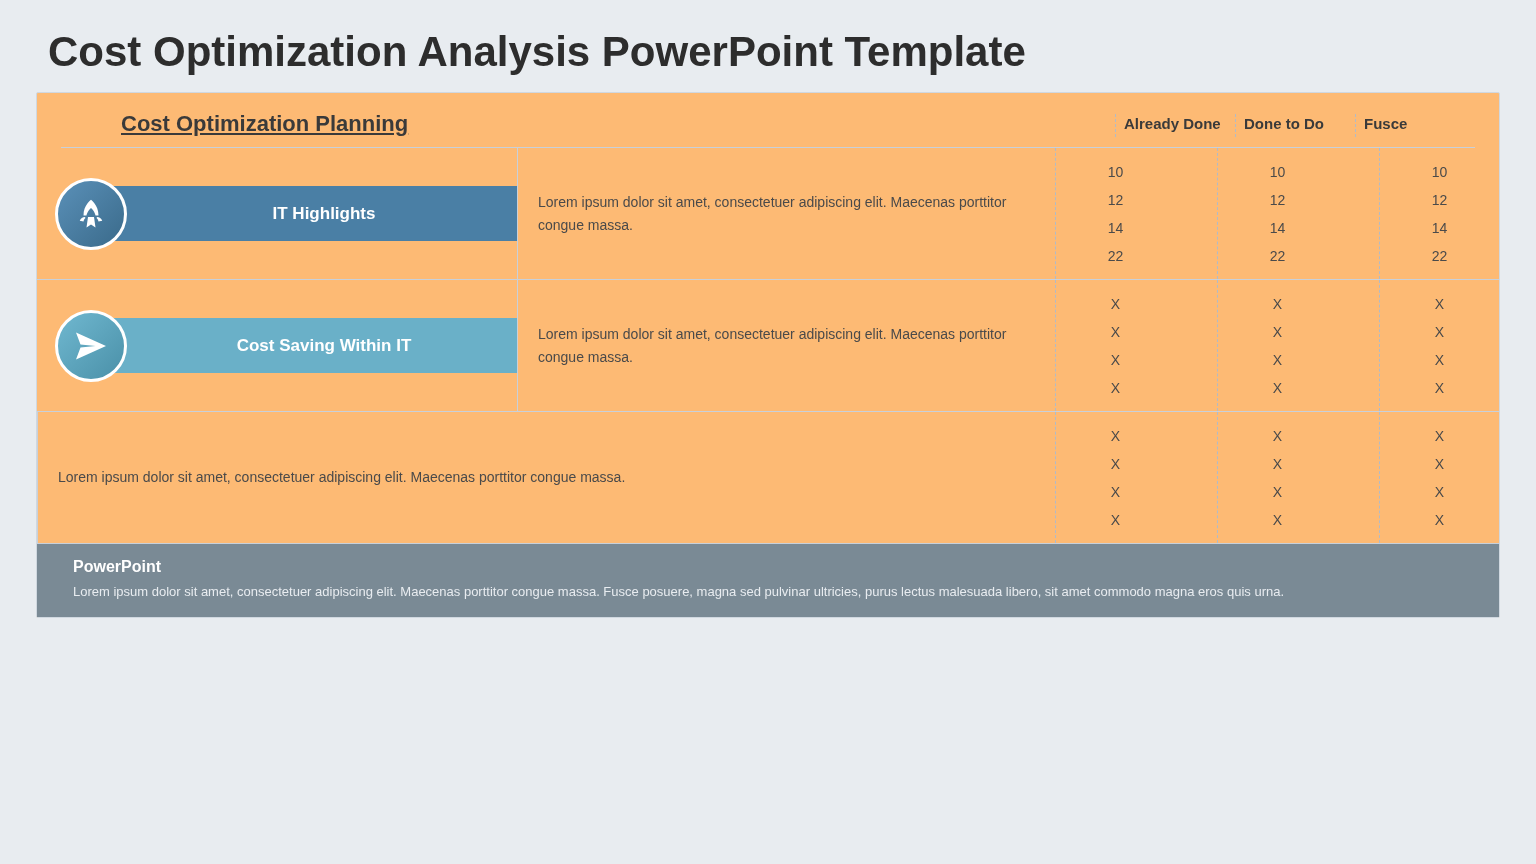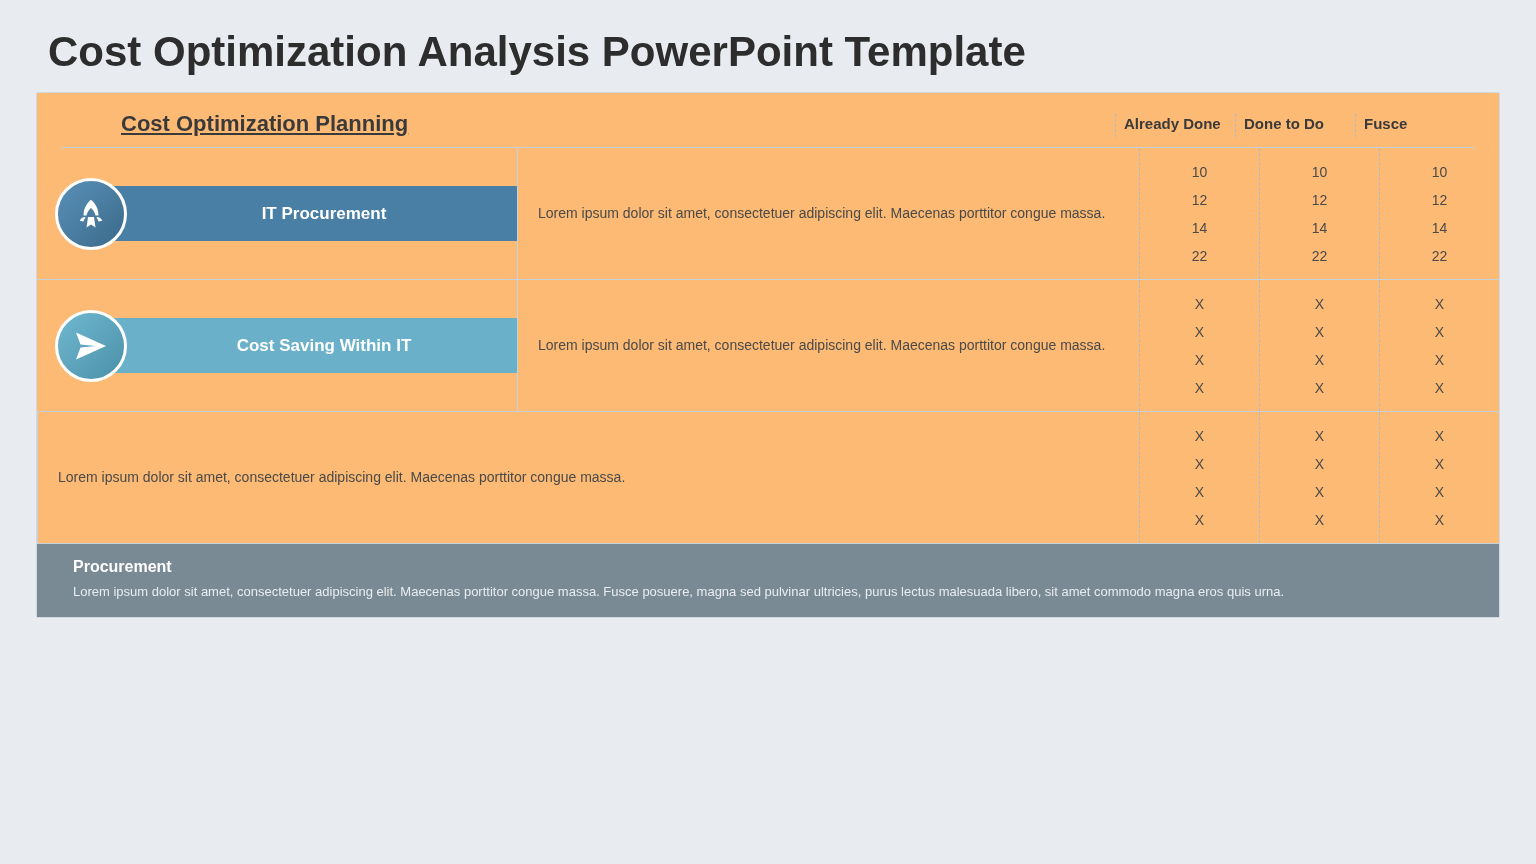--- a/index.html
+++ b/index.html
@@ -131,20 +131,21 @@
       align-items: center;
       padding: 12px 20px;
       font-size: 14px;
       color: #4a4a4a;
       line-height: 1.6;
       border-left: 1px solid #c8d0da;
     }
 
     .data-cols {
       display: flex;
+      gap: 42px;
     }
 
     .data-col {
       width: 120px;
       display: flex;
       flex-direction: column;
       align-items: center;
       justify-content: center;
       border-left: 1px dashed #b0bbc8;
       font-size: 14px;
@@ -200,21 +201,21 @@
 
   <div class="content-area">
 
     <div class="category-row row-it">
       <div class="category-left">
         <div class="icon-circle">
           <svg class="icon-svg" viewBox="0 0 24 24" xmlns="http://www.w3.org/2000/svg">
             <path d="M12 2.5C12 2.5 7 6 7 13H9C9 13 9.5 10 12 8C14.5 10 15 13 15 13H17C17 6 12 2.5 12 2.5ZM10 14L9 21L12 19L15 21L14 14H10ZM8 14C6.5 14 5 15 4.5 16.5L7 17C7.2 16 7.6 15.2 8.3 14.7L8 14ZM16 14L15.7 14.7C16.4 15.2 16.8 16 17 17L19.5 16.5C19 15 17.5 14 16 14Z" fill="white"></path>
           </svg>
         </div>
-        <div class="category-label-box">IT Procurement</div>
+        <div class="category-label-box">IT Highlights</div>
       </div>
       <div class="category-desc">Lorem ipsum dolor sit amet, consectetuer adipiscing elit. Maecenas porttitor congue massa.</div>
       <div class="data-cols">
         <div class="data-col">
           <span>10</span>
           <span>12</span>
           <span>14</span>
           <span>22</span>
         </div>
         <div class="data-col">
@@ -284,17 +285,17 @@
           <span>X</span>
           <span>X</span>
           <span>X</span>
         </div>
       </div>
     </div>
 
   </div>
 
   <div class="footer">
-    <div class="footer-title">Procurement</div>
+    <div class="footer-title">PowerPoint</div>
     <div class="footer-text">Lorem ipsum dolor sit amet, consectetuer adipiscing elit. Maecenas porttitor congue massa. Fusce posuere, magna sed pulvinar ultricies, purus lectus malesuada libero, sit amet commodo magna eros quis urna.</div>
   </div>
 
 </div>
 
 </body></html>

